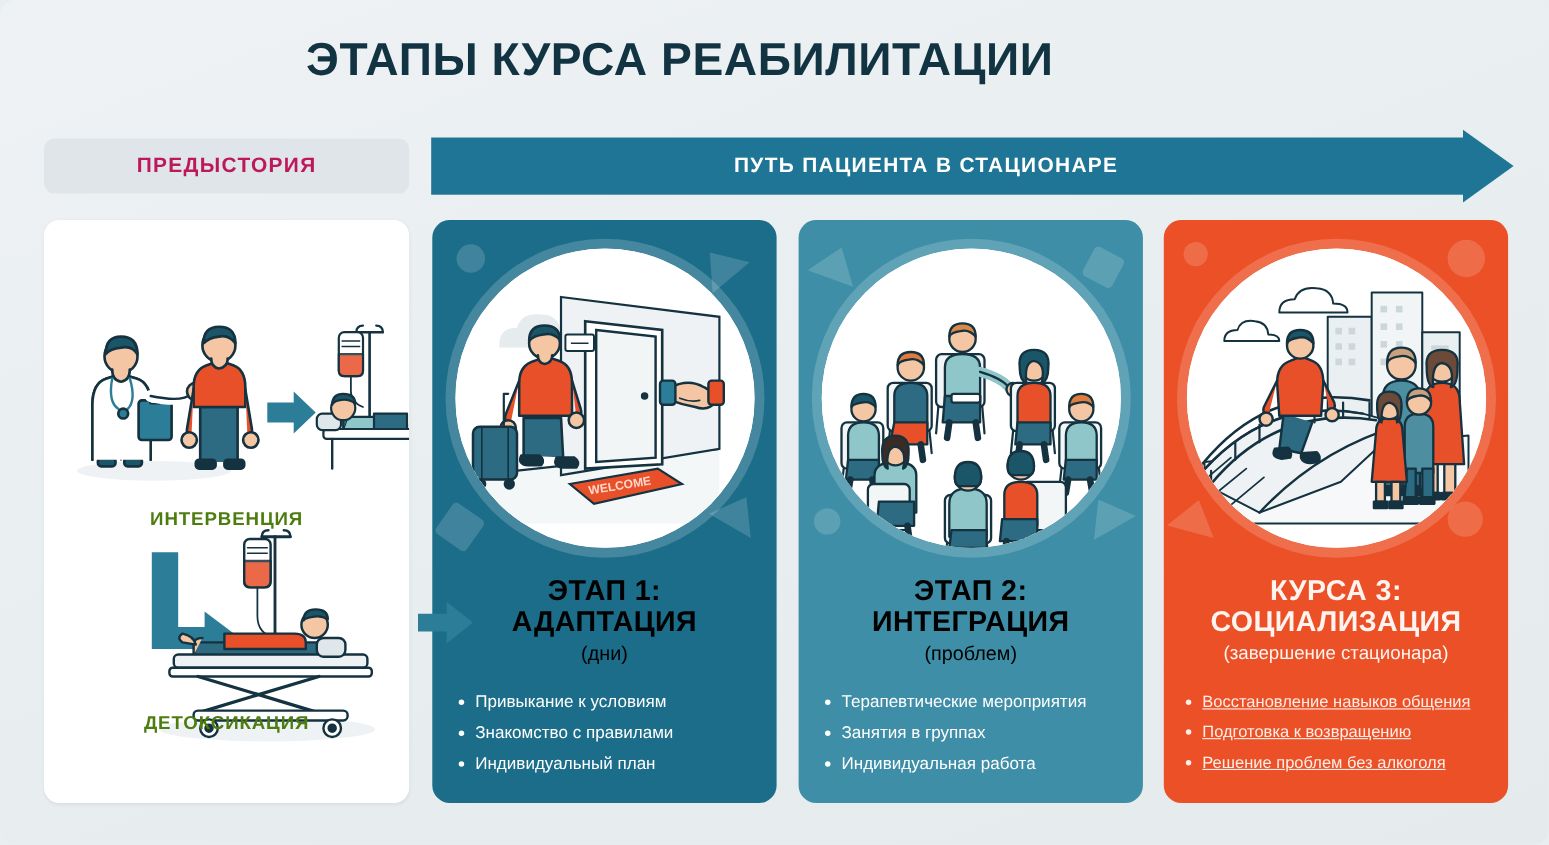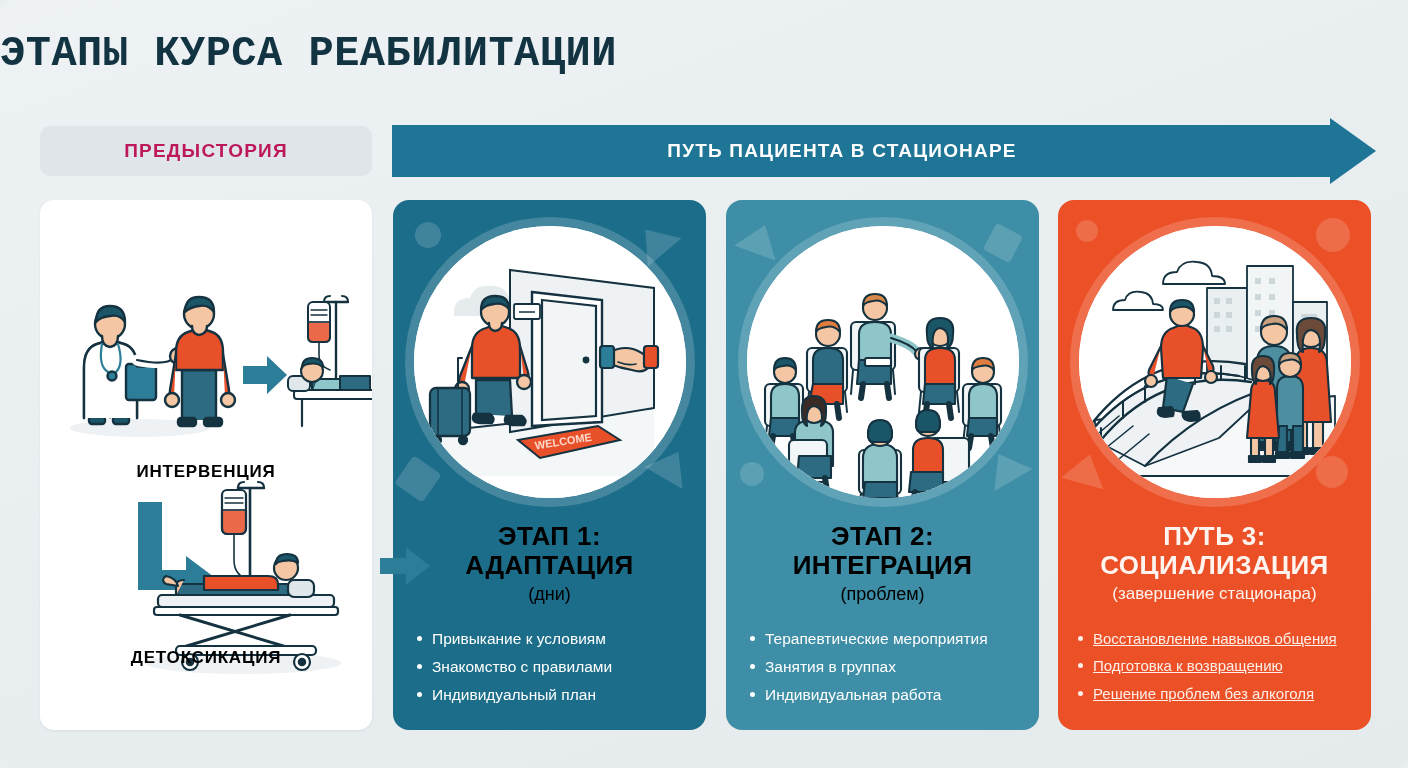--- a/index.html
+++ b/index.html
@@ -21,27 +21,26 @@
     border-radius: 14px;
     overflow: hidden;
   }
 
   
   #title {
     position: absolute;
     top: 30px;
     left: 0;
     width: 1236px;
-    text-align: left;
+    text-align: center;
     font-size: 42px;
     font-weight: bold;
     letter-spacing: 0.5px;
     color: #123442;
     text-transform: uppercase;
-    font-family: Liberation Mono, monospace;
   }
 
   
   #prehistory-badge {
     position: absolute;
     left: 40px;
     top: 126px;
     width: 332px;
     height: 50px;
     background: #dfe5e8;
@@ -114,21 +113,21 @@
     background: #ffffff;
     border-radius: 14px;
     box-shadow: 0 1px 3px rgba(20,50,65,0.07);
     overflow: hidden;
   }
   .bs-label {
     position: absolute;
     font-size: 17px;
     font-weight: bold;
     letter-spacing: 0.8px;
-    color: #000000;
+    color: #4d7c0f;
     text-align: center;
     width: 100%;
     left: 0;
   }
   #bs-label-intervention { top: 262px; }
   #bs-label-detox { top: 448px; }
 
   
   .card {
     position: absolute;
@@ -640,21 +639,21 @@
               <path d="M170 230 L170 236 L182 236 L182 230 Z" fill="#14323f"></path>
               <path d="M184 230 L184 236 L196 236 L196 230 Z" fill="#14323f"></path>
               <circle cx="184" cy="144" r="11" fill="#f4c6a4"></circle>
               <path d="M173 144 Q172 130 184 130 Q196 130 195 144 Q195 156 191 158 Q194 142 184 140 Q176 141 177 158 Q173 156 173 144Z" fill="#6b4a3a"></path>
             </g>
           </g>
         </svg>
       </div>
 
       <div class="card-heading">
-        <div class="h1">ПУТЬ 3:</div>
+        <div class="h1">КУРСА 3:</div>
         <div class="h2">СОЦИАЛИЗАЦИЯ</div>
         <div class="sub">(завершение стационара)</div>
       </div>
 
       <div class="bullets">
         <div class="b">Восстановление навыков общения</div>
         <div class="b">Подготовка к возвращению</div>
         <div class="b">Решение проблем без алкоголя</div>
       </div>
     </div>

